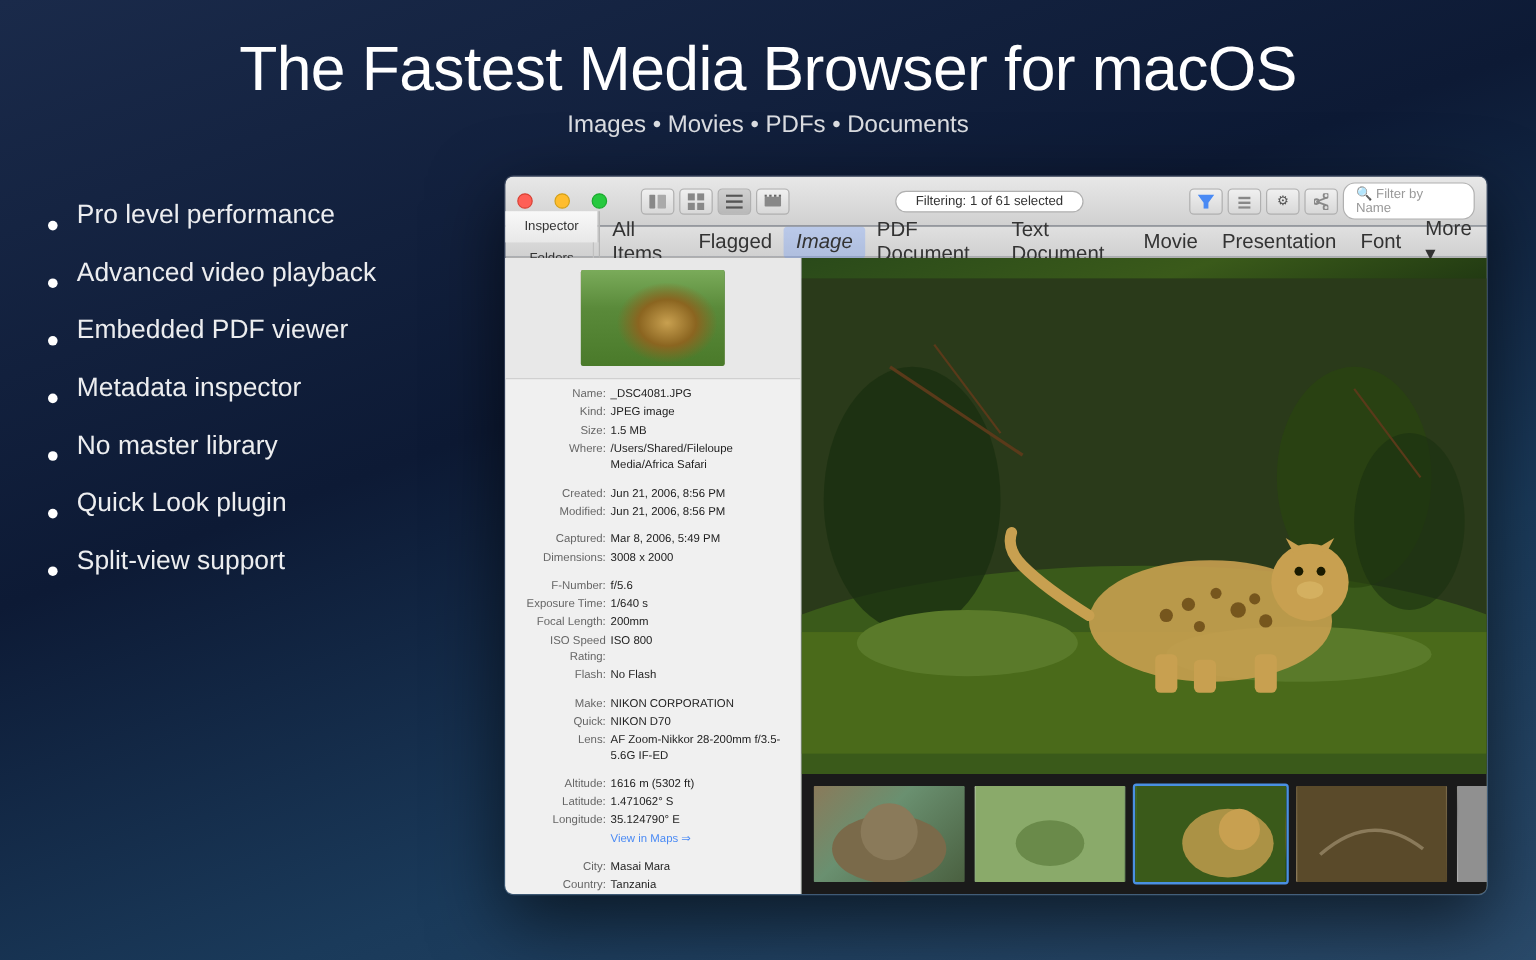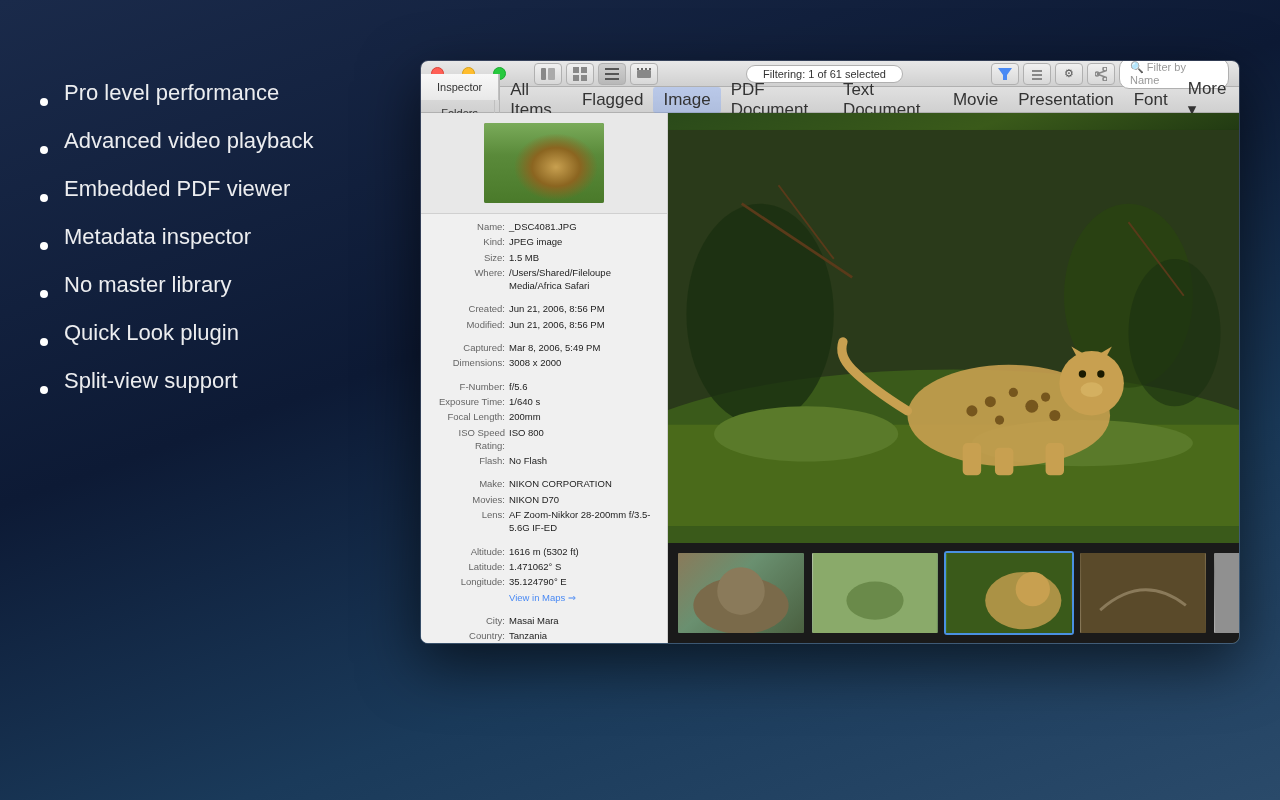--- a/index.html
+++ b/index.html
@@ -74,21 +74,21 @@
       border-radius: 8px;
       overflow: hidden;
       box-shadow: 0 20px 60px rgba(0,0,0,0.6);
       border: 1px solid rgba(255,255,255,0.15);
       max-width: 830px;
     }
 
     
     .title-bar {
       background: linear-gradient(180deg, #e8e8e8 0%, #d0d0d0 100%);
-      height: 26px;
+      height: 42px;
       display: flex;
       align-items: center;
       padding: 0 10px;
       gap: 18px;
       border-bottom: 1px solid #b0b0b0;
     }
 
     .traffic-light {
       width: 13px;
       height: 13px;
@@ -208,20 +208,21 @@
       display: flex;
       align-items: center;
       font-size: 17px;
       color: #333;
       cursor: pointer;
     }
 
     .type-tab.active {
       background: rgba(100,150,255,0.3);
       border-radius: 3px;
+      font-style: italic;
     }
 
     
     .main-panel {
       display: flex;
       height: 530px;
       background: #f5f5f5;
     }
 
     
@@ -349,20 +350,22 @@
         radial-gradient(ellipse at 60% 50%, #c8a050 0%, #8B6520 30%, transparent 60%),
         linear-gradient(135deg, #4a7a2a 0%, #2a5010 100%);
     }
     .thumb4 { background: linear-gradient(135deg, #6a5a3a 0%, #8a7a5a 40%, #5a4a2a 100%); }
     .thumb5 { background: linear-gradient(45deg, #b0b0b0 0%, #808080 30%, #d0d0c0 70%, #909090 100%); }
   </style>
 </head>
 <body>
 
 <div class="header">
+  <h1 class="header-title">The Fastest Media Browser for macOS</h1>
+  <p class="header-subtitle">Images • Movies • PDFs • Documents</p>
 </div>
 
 <div class="content">
 
   <div class="features">
     <div class="feature-item">
       <div class="feature-bullet"></div>
       <span>Pro level performance</span>
     </div>
     <div class="feature-item">
@@ -554,21 +557,21 @@
             <span class="meta-value">No Flash</span>
           </div>
 
           <div class="meta-divider"></div>
 
           <div class="meta-row">
             <span class="meta-label">Make:</span>
             <span class="meta-value">NIKON CORPORATION</span>
           </div>
           <div class="meta-row">
-            <span class="meta-label">Movies:</span>
+            <span class="meta-label">Quick:</span>
             <span class="meta-value">NIKON D70</span>
           </div>
           <div class="meta-row">
             <span class="meta-label">Lens:</span>
             <span class="meta-value">AF Zoom-Nikkor 28-200mm f/3.5-5.6G IF-ED</span>
           </div>
 
           <div class="meta-divider"></div>
 
           <div class="meta-row">

